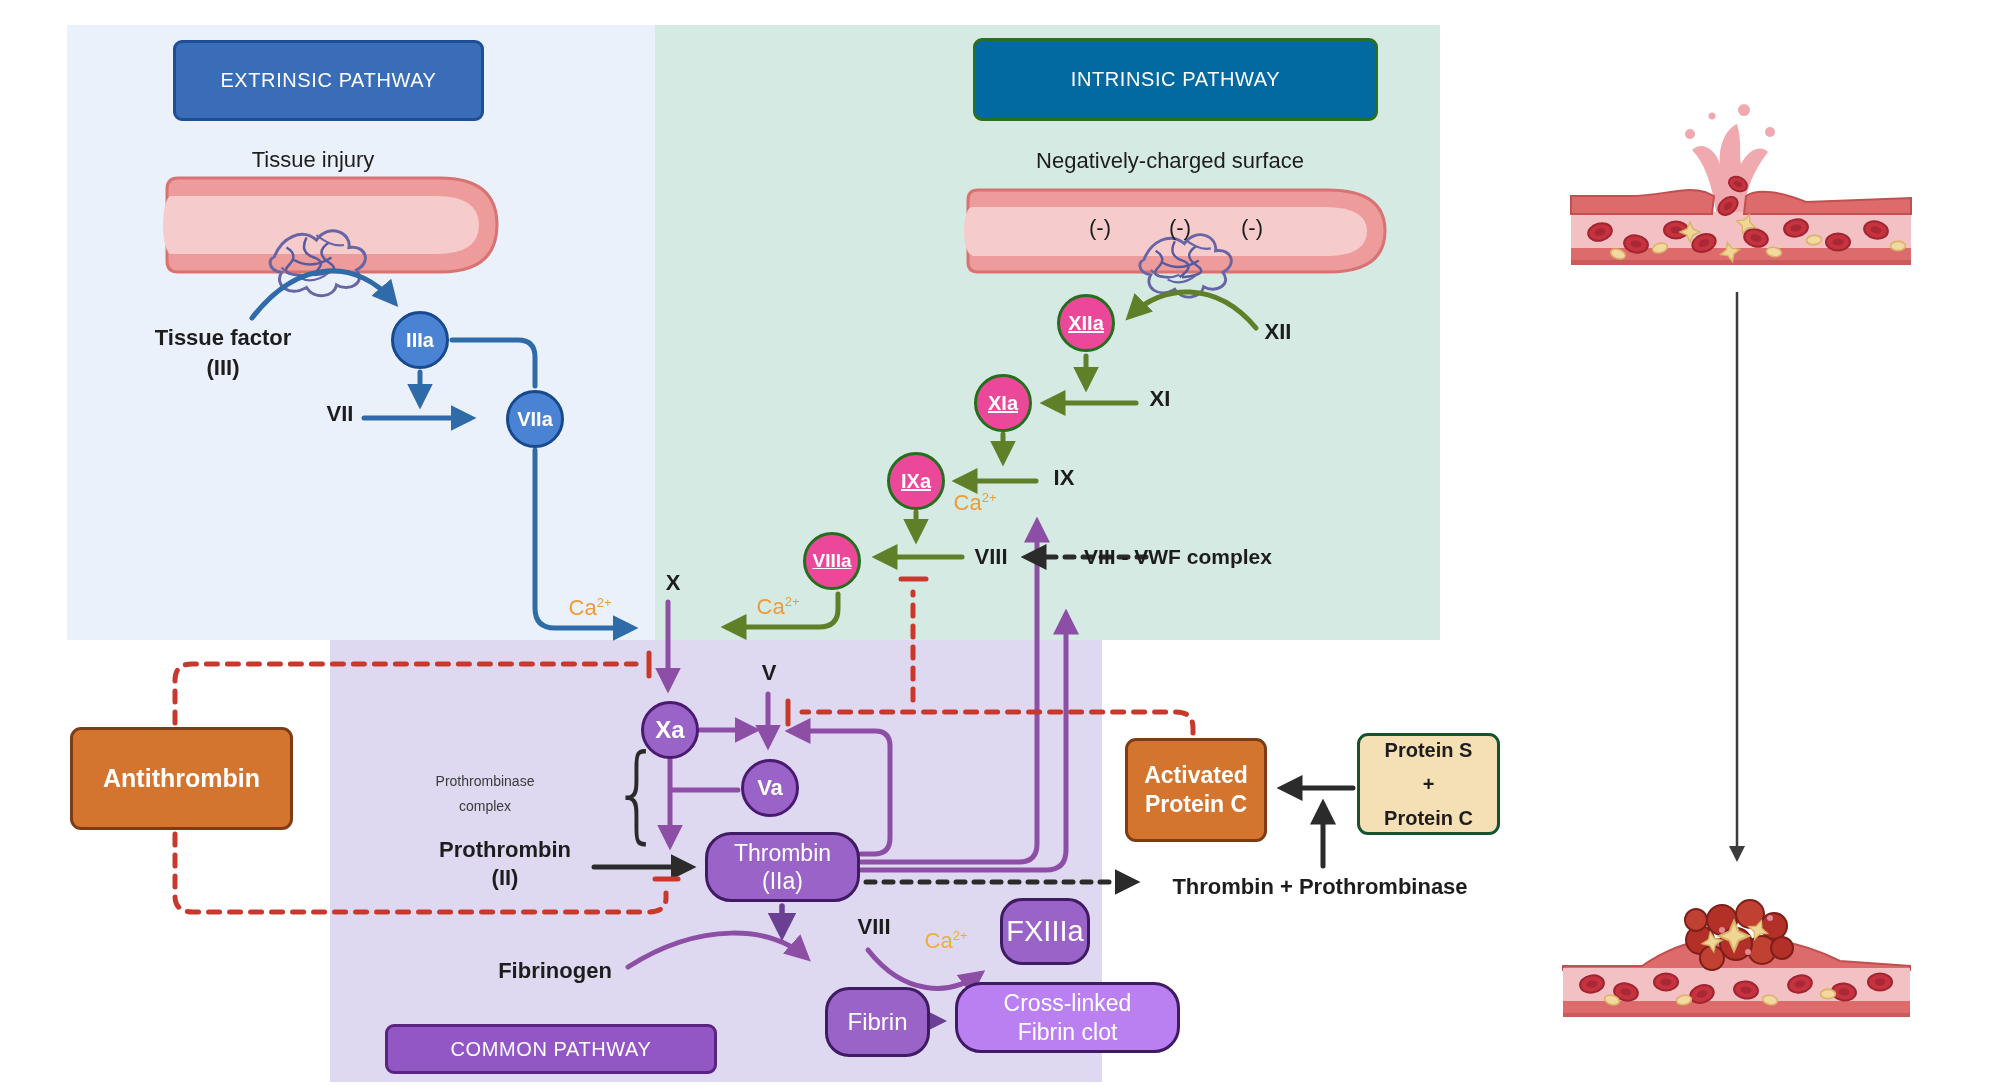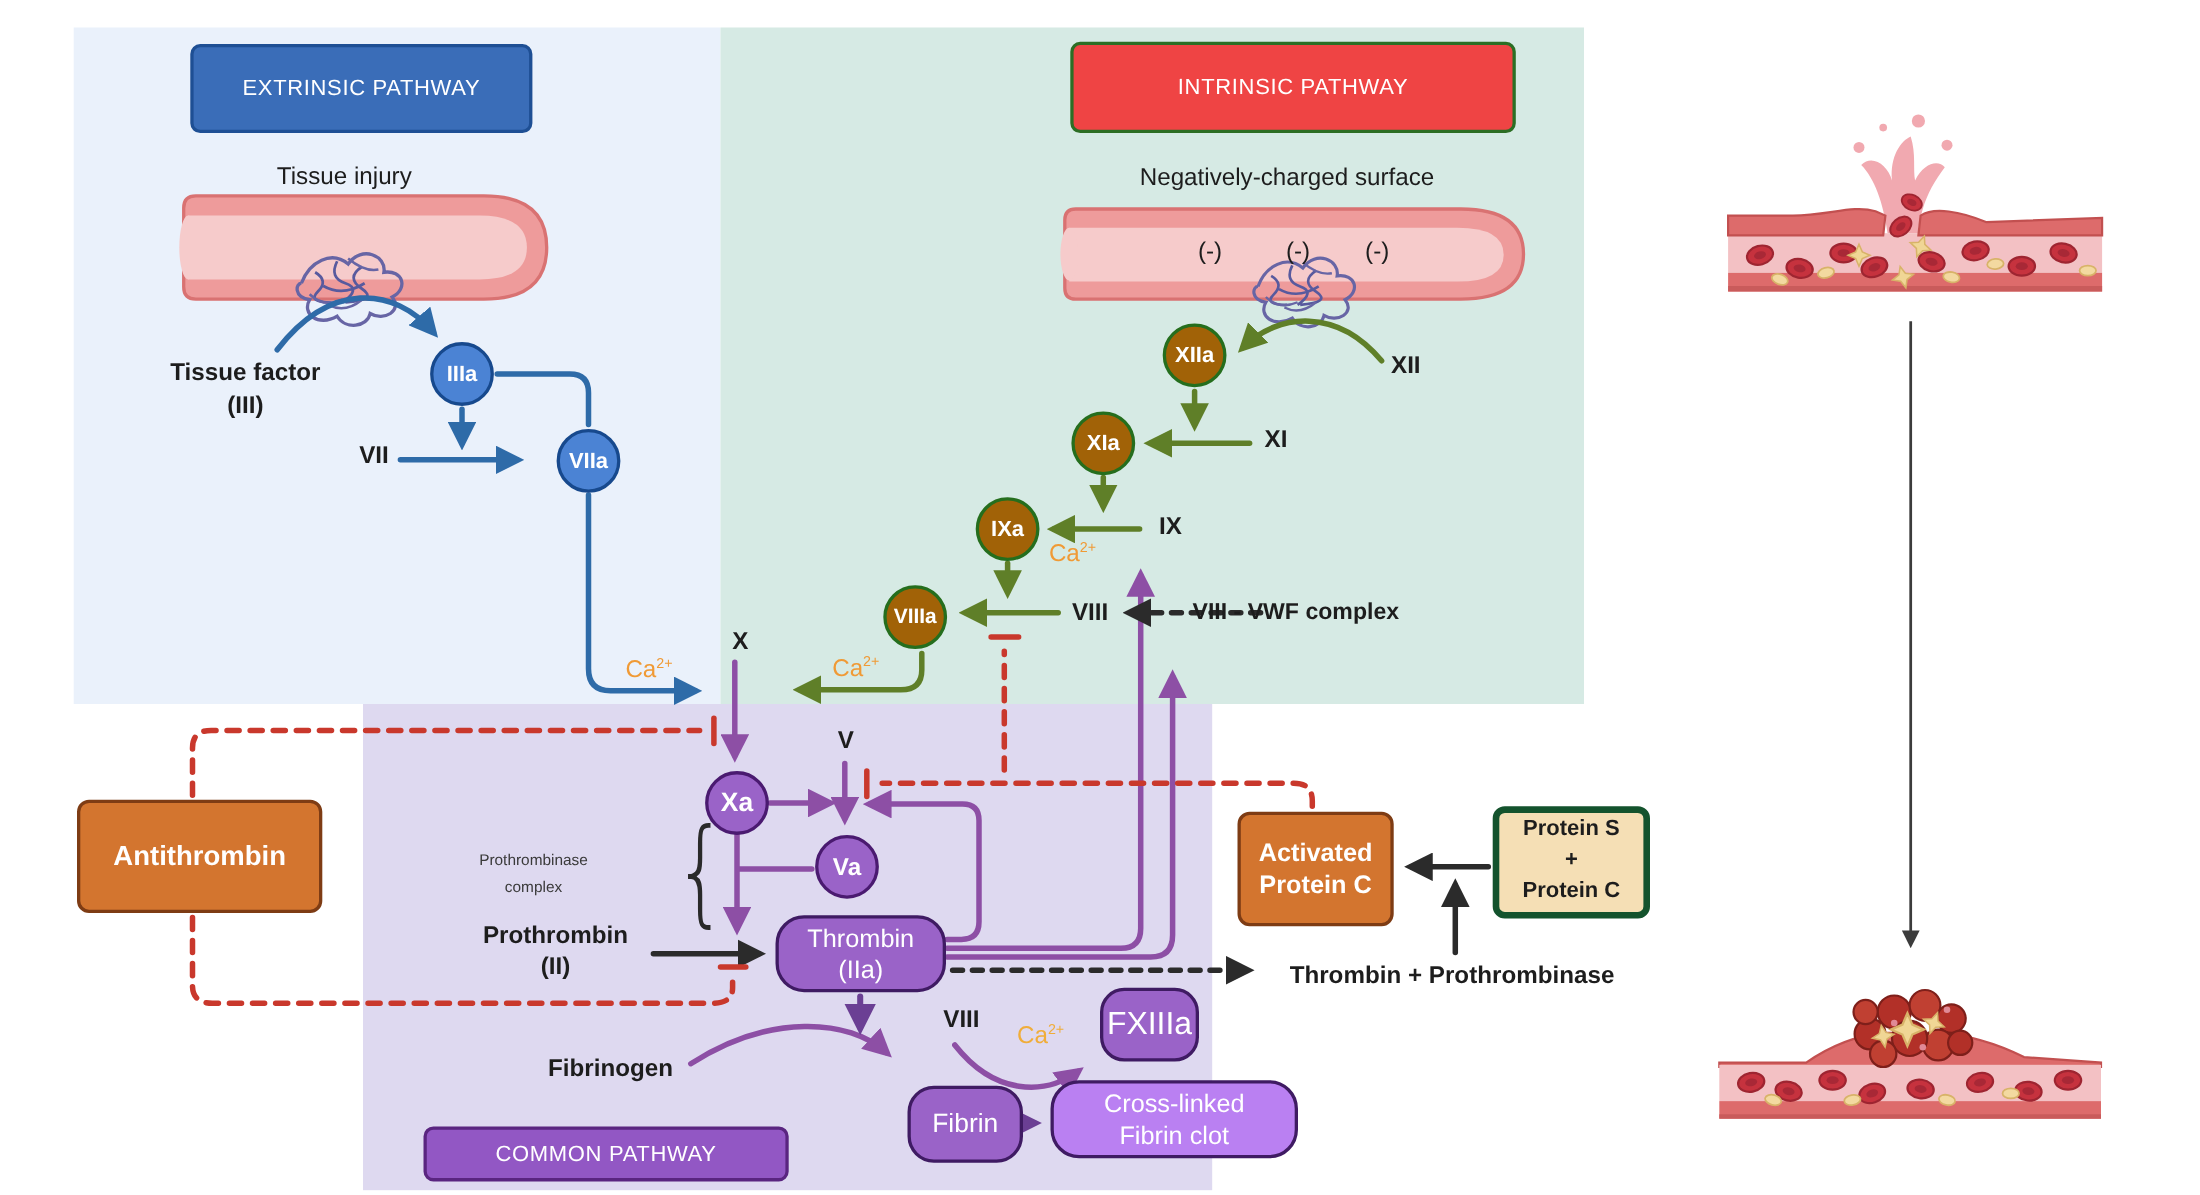--- a/index.html
+++ b/index.html
@@ -10,30 +10,30 @@
        font-size:22px;z-index:5;}
   .lblb{font-weight:700;}
   .small{font-size:14px;color:#3a3a3a;text-align:center;}
   .ca{color:#f09a35;font-weight:500;font-size:22px;}
   .ca sup{font-size:13px;}
   .hdr{position:absolute;display:flex;align-items:center;justify-content:center;color:#ffffff;
        font-size:20px;font-weight:500;letter-spacing:.6px;border-radius:9px;z-index:5;}
   .node{position:absolute;width:58px;height:58px;border-radius:50%;display:flex;align-items:center;
         justify-content:center;color:#fff;font-weight:700;font-size:20px;box-sizing:border-box;z-index:6;}
   .bnode{background:#4b83d4;border:3.5px solid #17498d;}
-  .gnode{background:#a16207;border:3.5px solid #256e1d;}
+  .gnode{background:#ec4899;border:3.5px solid #256e1d;text-decoration:underline;}
   .pnode{background:#9a63c8;border:3.5px solid #4a1a70;}
   .pbox{position:absolute;background:#9a63c8;border:3.5px solid #3f1b63;border-radius:26px;color:#fff;
         display:flex;flex-direction:column;align-items:center;justify-content:center;font-weight:500;
         font-size:23px;line-height:1.22;z-index:6;box-sizing:border-box;}
   .obox{position:absolute;background:#d3752f;border:3.5px solid #7e3c14;border-radius:11px;color:#fff;
         display:flex;flex-direction:column;align-items:center;justify-content:center;font-weight:700;
         font-size:23px;line-height:1.25;z-index:6;box-sizing:border-box;}
-  .tbox{position:absolute;background:#f5dfb5;border:6px solid #14532d;border-radius:11px;color:#1d1d1d;
-        display:flex;flex-direction:column;align-items:center;justify-content:flex-start;font-weight:700;
+  .tbox{position:absolute;background:#f5dfb5;border:3px solid #14532d;border-radius:11px;color:#1d1d1d;
+        display:flex;flex-direction:column;align-items:center;justify-content:space-between;font-weight:700;
         font-size:20px;line-height:1.4;z-index:6;box-sizing:border-box;}
   .brace{position:absolute;transform:translate(-50%,-50%) scaleY(1.35);font-size:78px;font-weight:300;
          color:#2a2a2a;font-family:"DejaVu Sans",sans-serif;z-index:5;}
   svg{position:absolute;left:0;top:0;z-index:3;}
 </style>
 </head>
 <body>
 
 <div class="canvas">
 
@@ -215,21 +215,21 @@
       <use href="#plt" transform="translate(1612,1000) rotate(15)"></use>
       <use href="#plt" transform="translate(1684,1000) rotate(-10)"></use>
       <use href="#plt" transform="translate(1770,1000) rotate(12)"></use>
       <use href="#plt" transform="translate(1828,994)"></use>
     </g>
   </svg>
 
   <div class="hdr" style="left:173px;top:40px;width:305px;height:75px;background:#3a6db8;border:3px solid #1e4f94;">
     <span>EXTRINSIC PATHWAY</span>
   </div>
-  <div class="hdr" style="left:973px;top:38px;width:399px;height:77px;background:#ef4444;border:3px solid #2c6e24;">
+  <div class="hdr" style="left:973px;top:38px;width:399px;height:77px;background:#0369a1;border:3px solid #2c6e24;">
     <span>INTRINSIC PATHWAY</span>
   </div>
   <div class="hdr" style="left:385px;top:1024px;width:326px;height:44px;background:#9257c4;border:3px solid #5a2580;">
     <span>COMMON PATHWAY</span>
   </div>
 
   <div class="lbl" style="left:313px;top:160px;">Tissue injury</div>
   <div class="lbl lblb" style="left:223px;top:338px;">Tissue factor</div>
   <div class="lbl lblb" style="left:223px;top:368px;">(III)</div>
   <div class="lbl lblb" style="left:340px;top:414px;">VII</div>

